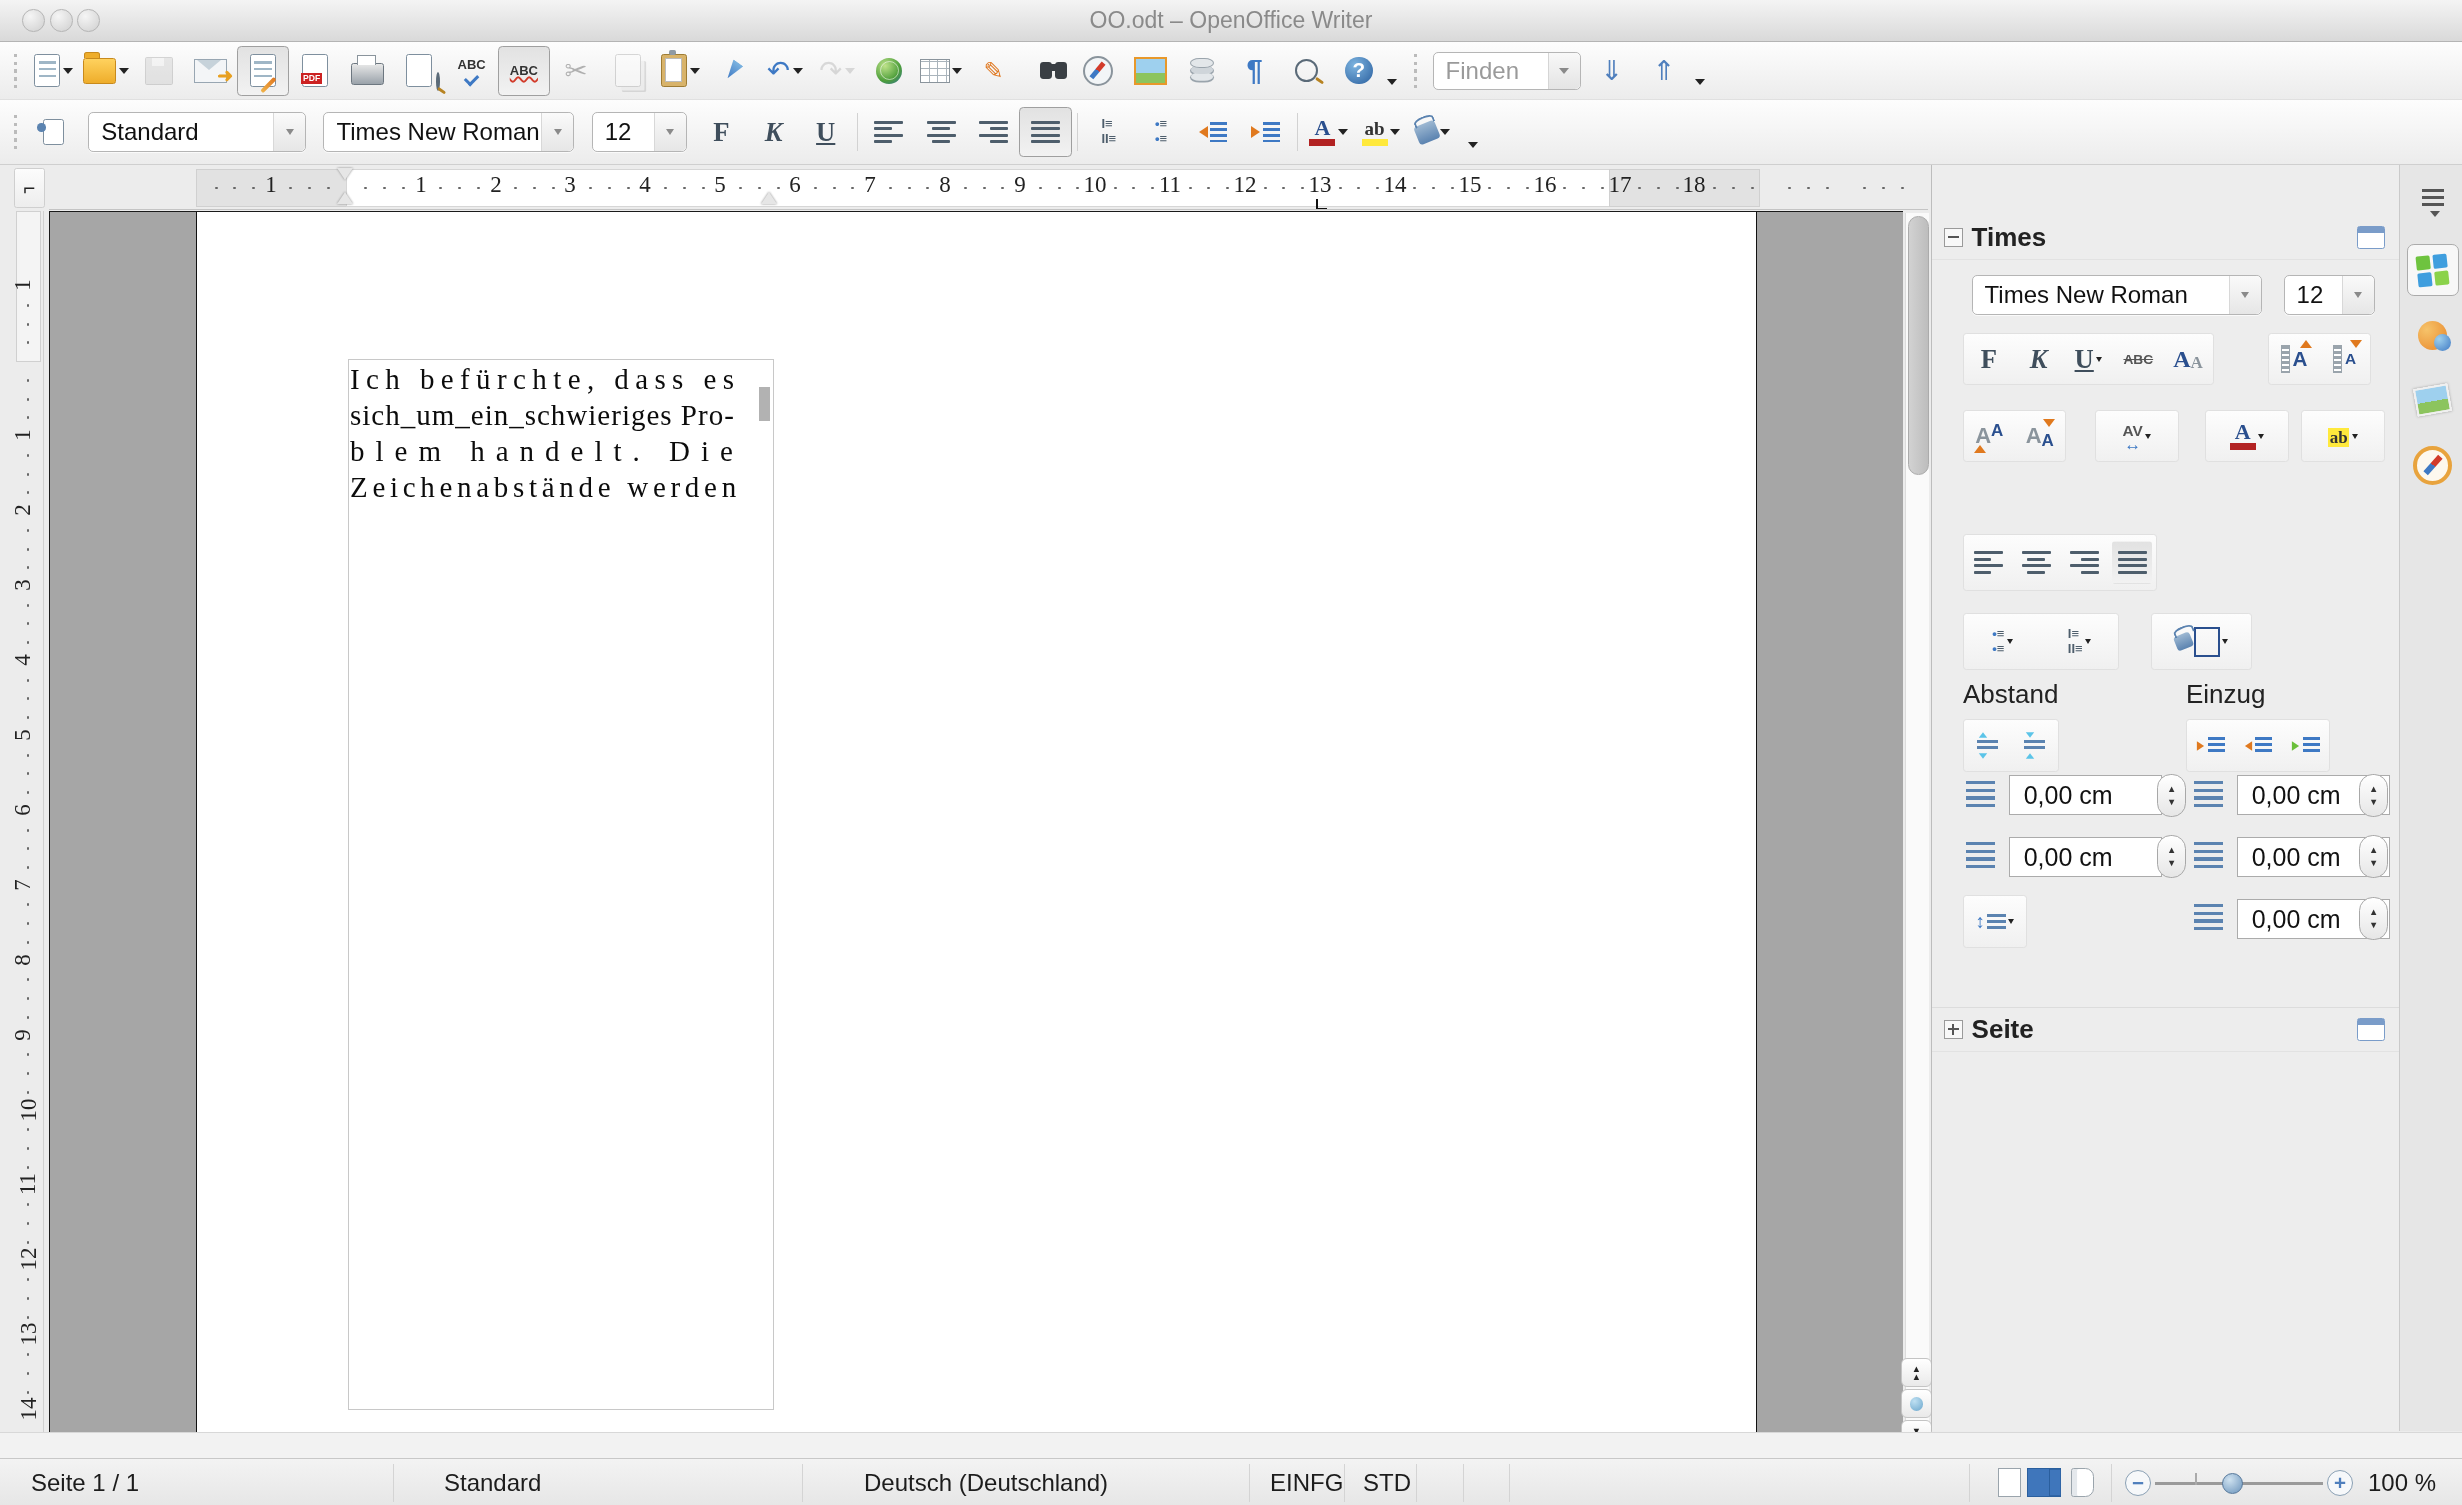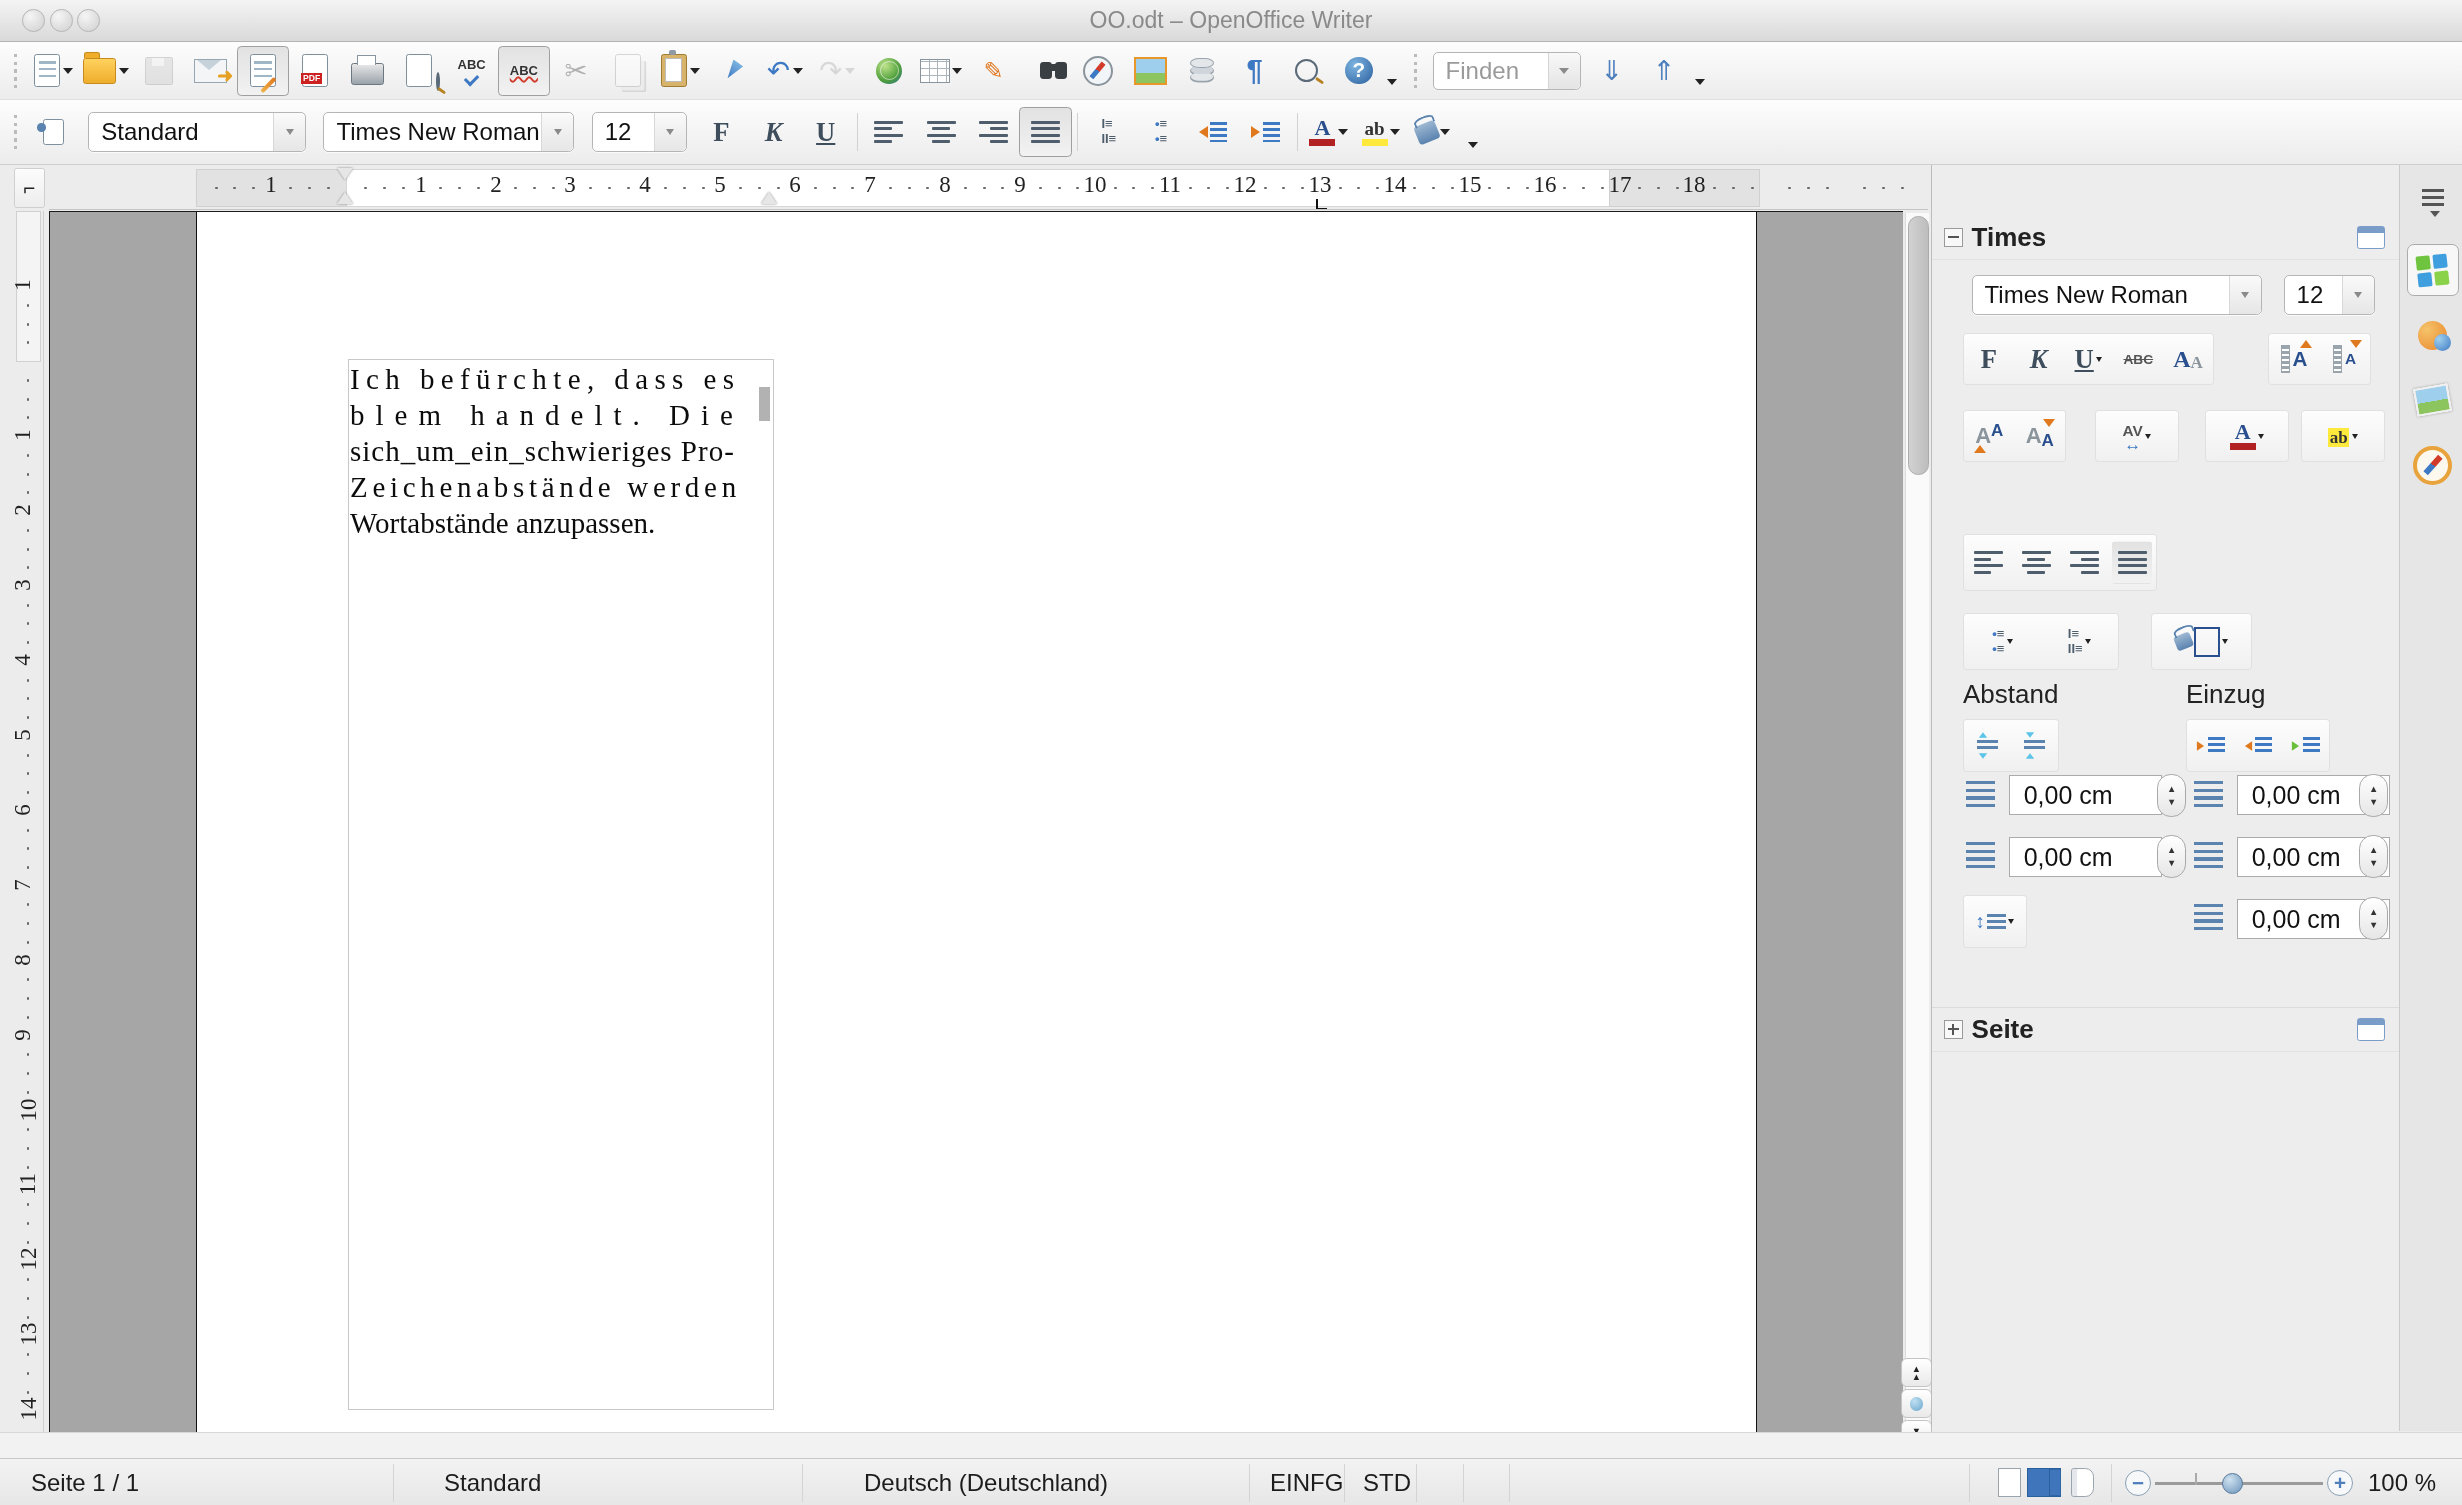--- a/index.html
+++ b/index.html
@@ -574,24 +574,23 @@
       <span class="vdot" style="top: 1142px;"></span>
       <span class="vdot" style="top: 1161px;"></span>
       <span class="vdot" style="top: 1180px;"></span>
     </div>
 
   <div class="canvas">
     <div class="page">
       <div class="tbound"></div>
       <div class="dtext">
         <div class="dl ls1">Ich befürchte, dass es</div>
+        <div class="dl ls2">sich_um_ein_schwieriges Pro-</div>
         <div class="dl ls3">blem handelt. Die</div>
-        <div class="dl ls2">sich_um_ein_schwieriges Pro-</div>
         <div class="dl ls4">Zeichenabstände werden</div>
-        <div class="dl ls6">Wortabstände anzupassen.</div>
       </div>
       <div class="handle"></div>
     </div>
   </div>
 
   <div class="vscroll">
       <div class="vthumb"></div>
     </div>
   <div class="navbtn" style="top:1358px">
       <span>▲<br>▲</span>

